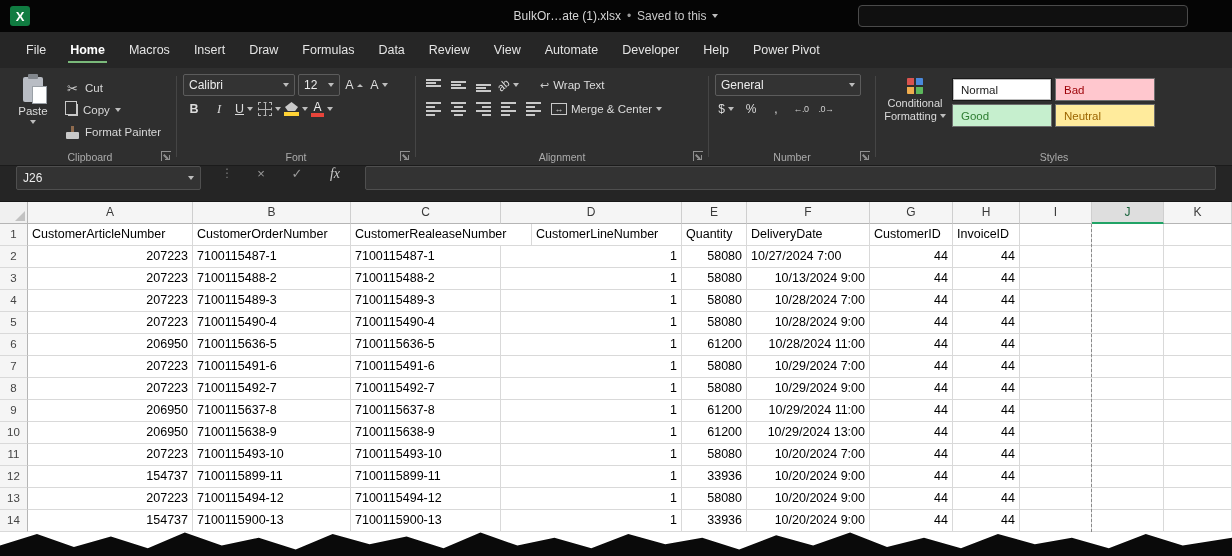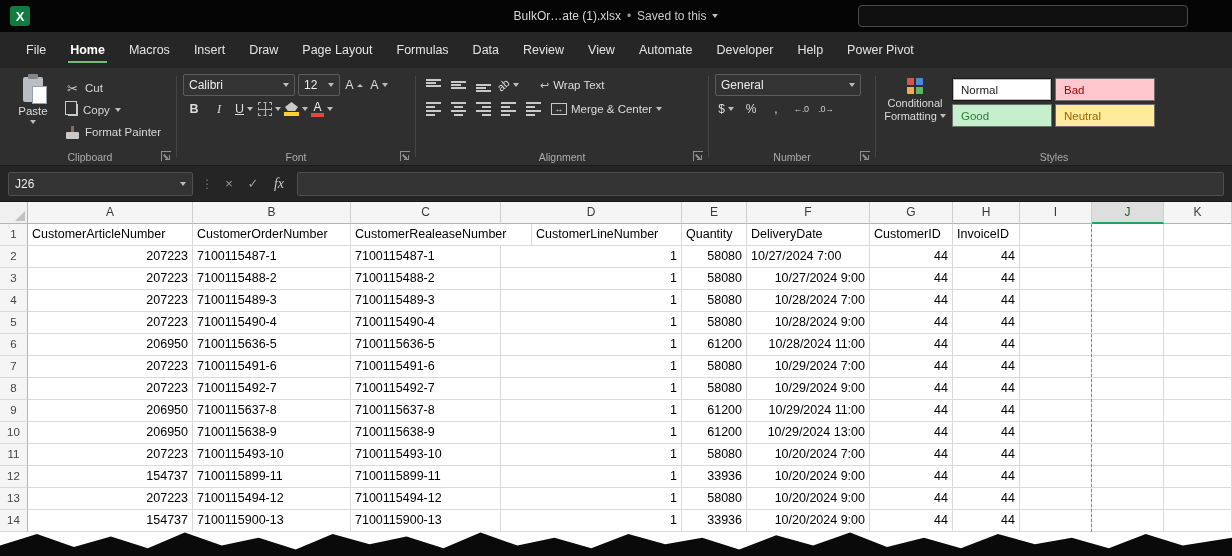--- a/index.html
+++ b/index.html
@@ -82,21 +82,21 @@
 .bigbtn{display:flex;flex-direction:column;align-items:center;gap:1px;width:66px;color:#dcdcdc;font-size:11px;text-align:center;padding-top:2px}
 .icon-cf{width:16px;height:16px;border-radius:1px;background-image:linear-gradient(#d9534f,#d9534f),linear-gradient(#4a89dc,#4a89dc),linear-gradient(#f0ad4e,#f0ad4e),linear-gradient(#5cb85c,#5cb85c);background-size:7px 7px;background-position:0 0,9px 0,0 9px,9px 9px;background-repeat:no-repeat;margin-bottom:2px}
 .icon-fat{width:17px;height:13px;border:1px solid #c9c9c9;background:linear-gradient(#c9c9c9,#c9c9c9) 0 3px/17px 1px no-repeat,linear-gradient(#c9c9c9,#c9c9c9) 5px 0/1px 13px no-repeat,linear-gradient(#c9c9c9,#c9c9c9) 10px 0/1px 13px no-repeat;position:relative;margin-bottom:2px}
 .icon-fat::after{content:'';position:absolute;right:-4px;bottom:-3px;width:0;height:0;border-left:5px solid transparent;border-bottom:5px solid #21a366;transform:rotate(45deg)}
 .lastline{display:flex;align-items:center;gap:3px}
 .styles-gallery{display:grid;grid-template-columns:repeat(2,100px);grid-auto-rows:23px;gap:3px;margin-top:2px}
 .style-chip{font-size:11.5px;display:flex;align-items:center;padding:0 8px;border:1px solid #6d6d6d;white-space:nowrap;overflow:hidden}
 .style-chip.selected{border:1px solid #1a1a1a;box-shadow:0 0 0 1px #bdbdbd inset}
 
 
-.formulabar{height:36px;background:#252525;display:flex;align-items:center;padding:0 8px;gap:8px;border-bottom:1px solid #171717}
+.formulabar{height:36px;background:#252525;display:flex;align-items:flex-start;padding:0 16px;gap:20px;border-bottom:1px solid #171717}
 .name-box{width:185px;height:24px;background:#333;border:1px solid #4f4f4f;color:#ececec;font-size:12px;display:flex;align-items:center;padding:0 6px;justify-content:space-between;border-radius:2px;flex:none}
 .fb-dots{color:#7c7c7c;font-size:12px}
 .fb-ico{color:#9b9b9b;font-size:13px;width:16px;text-align:center}
 .fx{font-style:italic;font-family:"Liberation Serif",serif;font-size:14px;color:#c9c9c9;width:20px;text-align:center}
 .formula-input{flex:1;height:24px;background:#333;border:1px solid #4f4f4f;border-radius:2px}
 
 
 .grid{position:relative;background:#fff;height:354px;color:#111;overflow:hidden}
 .col-row{display:flex;height:22px}
 .corner{width:28px;height:22px;background:#f0f0f0;border-right:1px solid #b5b5b5;border-bottom:1px solid #b5b5b5;position:relative;flex:none}
@@ -127,21 +127,20 @@
     <div class="search-box"></div>
   </div>
 
   <div class="menubar">
     <div class="menu-tabs">
         <div class="menu-tab">File</div>
         <div class="menu-tab active">Home</div>
         <div class="menu-tab">Macros</div>
         <div class="menu-tab">Insert</div>
         <div class="menu-tab">Draw</div>
-        <div class="menu-tab">Page Layout</div>
         <div class="menu-tab">Formulas</div>
         <div class="menu-tab">Data</div>
         <div class="menu-tab">Review</div>
         <div class="menu-tab">View</div>
         <div class="menu-tab">Automate</div>
         <div class="menu-tab">Developer</div>
         <div class="menu-tab">Help</div>
         <div class="menu-tab">Power Pivot</div>
       </div>
   </div>
@@ -382,21 +381,21 @@
           <div class="cell" style="width: 72px; text-align: left;"></div>
           <div class="cell" style="width: 68px; text-align: left;"></div>
         </div>
         <div class="sheet-row">
           <div class="row-num">3</div>
           <div class="cell" style="width: 165px; text-align: right;">207223</div>
           <div class="cell" style="width: 158px; text-align: left;">7100115488-2</div>
           <div class="cell" style="width: 150px; text-align: left;">7100115488-2</div>
           <div class="cell" style="width: 181px; text-align: right;">1</div>
           <div class="cell" style="width: 65px; text-align: right;">58080</div>
-          <div class="cell" style="width: 123px; text-align: right;">10/27/2024 9:00</div>
+          <div class="cell" style="width: 123px; text-align: right;">10/13/2024 9:00</div>
           <div class="cell" style="width: 83px; text-align: right;">44</div>
           <div class="cell" style="width: 67px; text-align: right;">44</div>
           <div class="cell" style="width: 72px; text-align: left;"></div>
           <div class="cell" style="width: 72px; text-align: left;"></div>
           <div class="cell" style="width: 68px; text-align: left;"></div>
         </div>
         <div class="sheet-row">
           <div class="row-num">4</div>
           <div class="cell" style="width: 165px; text-align: right;">207223</div>
           <div class="cell" style="width: 158px; text-align: left;">7100115489-3</div>

